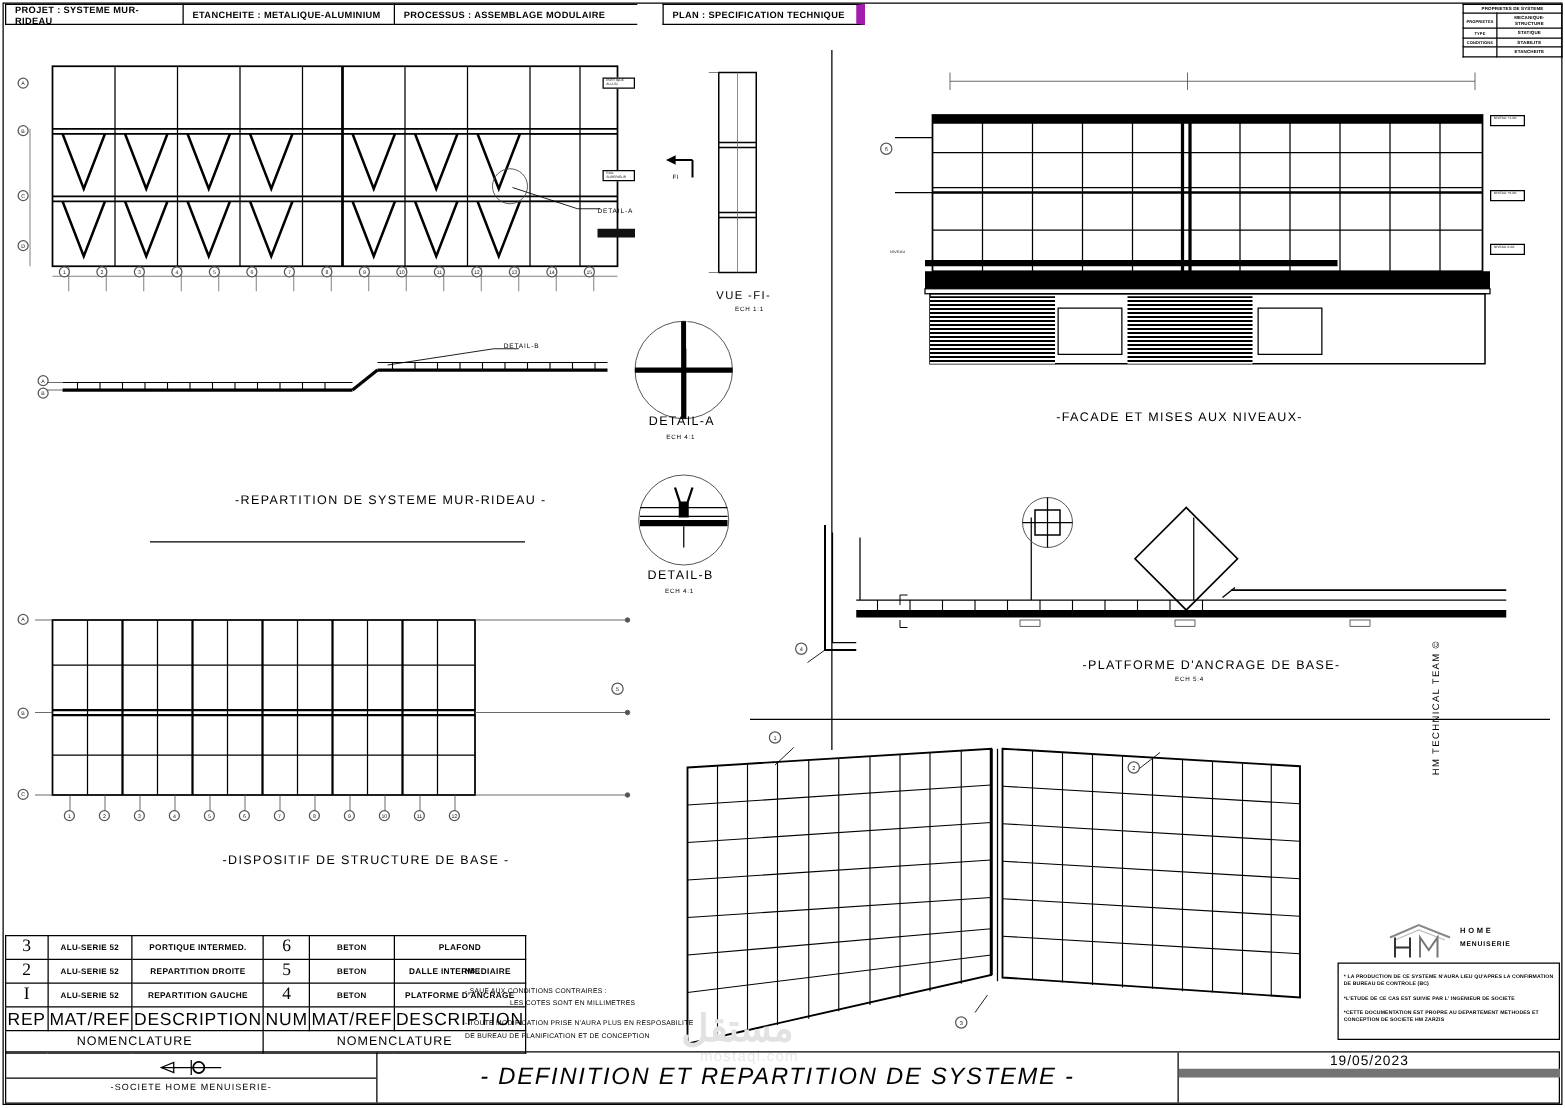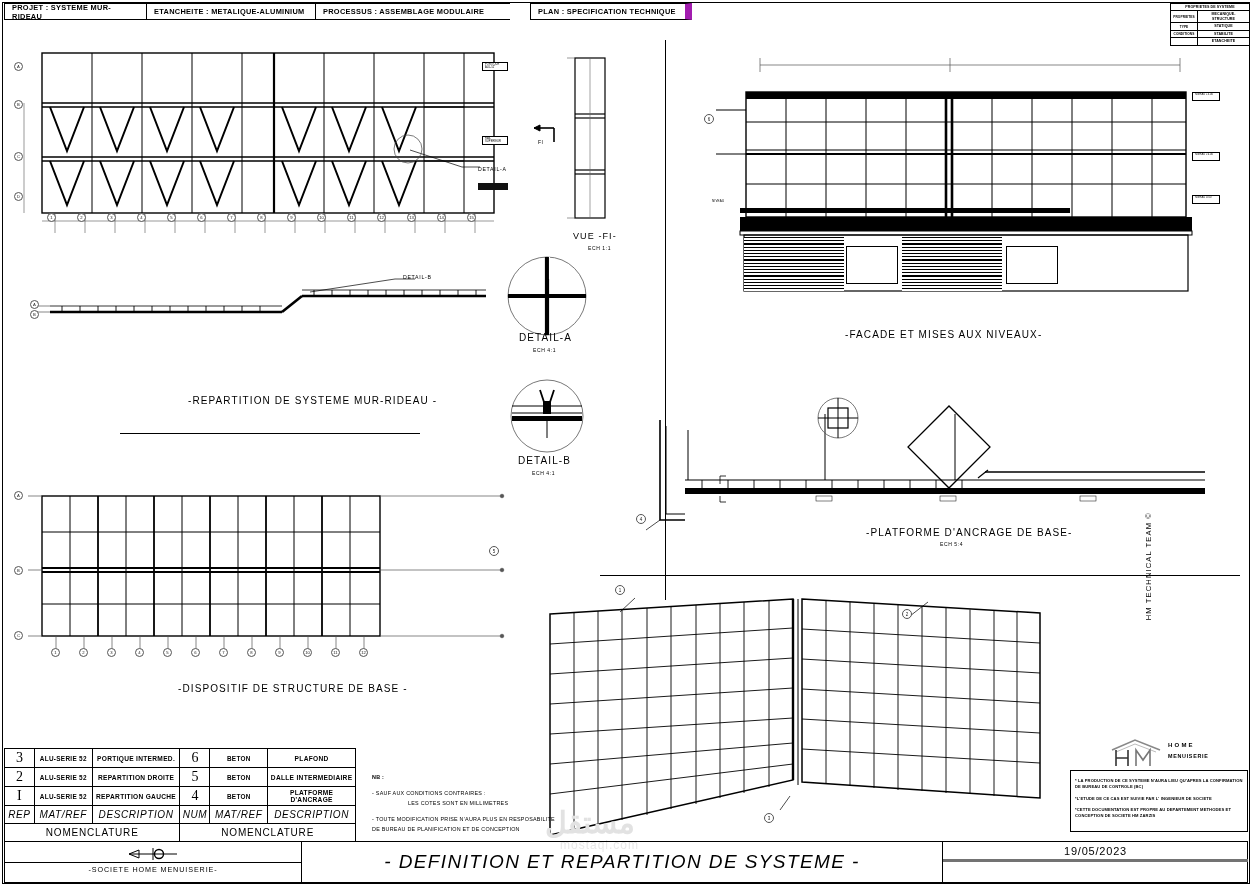--- a/index.html
+++ b/index.html
@@ -46,21 +46,21 @@
   .bubL{position:absolute;width:10px;height:10px;border:.7px solid #555;border-radius:50%;
        font-size:4.5px;display:flex;align-items:center;justify-content:center;color:#222;
        background:#fff;box-sizing:border-box;}
 
   
   #nomen{position:absolute;left:4px;top:748px;width:352px;border-collapse:collapse;}
   #nomen td{border:1px solid #000;text-align:center;box-sizing:border-box;}
   .n-num{width:30px;font-size:14px;font-family:"Liberation Serif",serif;height:17px;}
   .n-mat{width:58px;font-size:6.4px;font-weight:bold;letter-spacing:.3px;}
   .n-des{width:88px;font-size:6.6px;font-weight:bold;letter-spacing:.3px;}
-  .n-hdr{font-size:10px;letter-spacing:.6px;height:18px;font-style:italic;}
+  .n-hdr{font-size:14px;letter-spacing:.6px;height:18px;}
   .n-foot{font-size:10px;letter-spacing:.8px;height:18px;}
 
   
   #nb{position:absolute;left:372px;top:773px;font-size:5.4px;line-height:1.75;letter-spacing:.25px;}
   #nb .nbt{font-weight:bold;}
 
   
   #br-notes{position:absolute;left:1075px;top:778px;width:168px;font-size:4.1px;
             line-height:1.55;letter-spacing:.12px;font-weight:bold;}
   #br-notes p{margin:0 0 5px 0;}
@@ -69,21 +69,21 @@
   #title-bar{position:absolute;left:4px;top:841px;width:1244px;height:42px;
              border:1px solid #000;box-sizing:border-box;}
   #tb-soc{position:absolute;left:0;top:0;width:296px;height:40px;}
   #tb-soc .proj{position:absolute;left:0;top:0;width:100%;height:21px;border-bottom:1px solid #000;box-sizing:border-box;}
   #tb-soc .socname{position:absolute;left:0;top:23px;width:100%;text-align:center;
                    font-size:7.2px;letter-spacing:.9px;}
   #tb-main{position:absolute;left:297px;top:0;width:640px;height:40px;
            display:flex;align-items:center;justify-content:center;font-style:italic;}
   #tb-main .main-title{font-size:19px;letter-spacing:1.4px;font-family:"Liberation Sans",sans-serif;}
   #tb-right{position:absolute;left:938px;top:0;width:305px;height:40px;}
-  #tb-right .date{position:absolute;left:0;top:0;width:100%;height:20px;border-bottom:3px solid #737373;
+  #tb-right .date{position:absolute;left:0;top:0;width:100%;height:20px;border-bottom:7px solid #737373;
                   box-sizing:border-box;display:flex;align-items:center;justify-content:center;
                   font-size:11px;letter-spacing:.8px;}
   #tb-right .dess{position:absolute;left:0;top:20px;width:100%;height:20px;
                   display:flex;align-items:center;justify-content:center;
                   font-family:"Liberation Mono",monospace;font-size:9.6px;letter-spacing:.4px;}
 
   
   .proj-sym{position:absolute;left:50%;top:6px;transform:translateX(-50%);width:60px;height:12px;}
 
   

